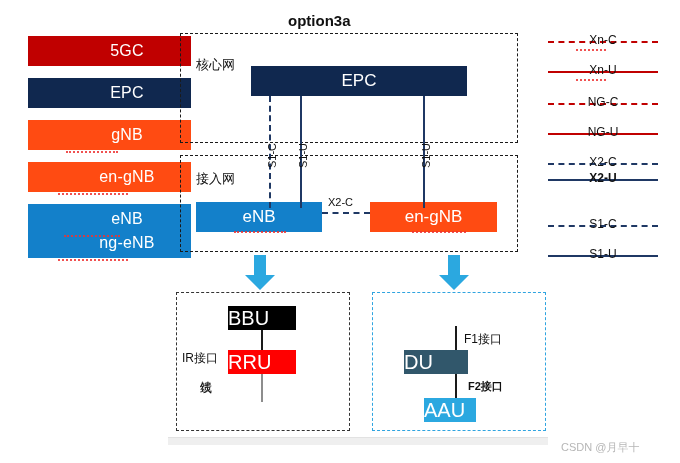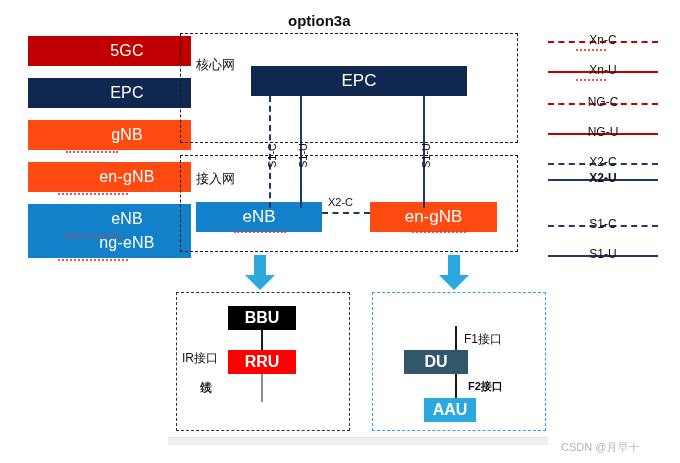--- a/index.html
+++ b/index.html
@@ -93,25 +93,24 @@
     position: absolute;
     background: transparent;
   }
   .panel.black-dash { border: 1.4px dashed #333333; }
   .panel.blue-dash  { border: 1.4px dashed #2FA4E0; }
 
   .stack-node {
     position: absolute;
     display: flex;
     align-items: center;
-    justify-content: center;
+    justify-content: flex-start;
     color: #ffffff;
-    font-size: 16px;
-    white-space: nowrap;
-    font-weight: bold;
+    font-size: 20px;
+    white-space: nowrap;
   }
   .stack-line {
     position: absolute;
     width: 2.2px;
     background: #1a1a1a;
   }
   .stack-line.grey { background: #8d8d8d; }
   .panel-label {
     position: absolute;
     font-size: 12px;

